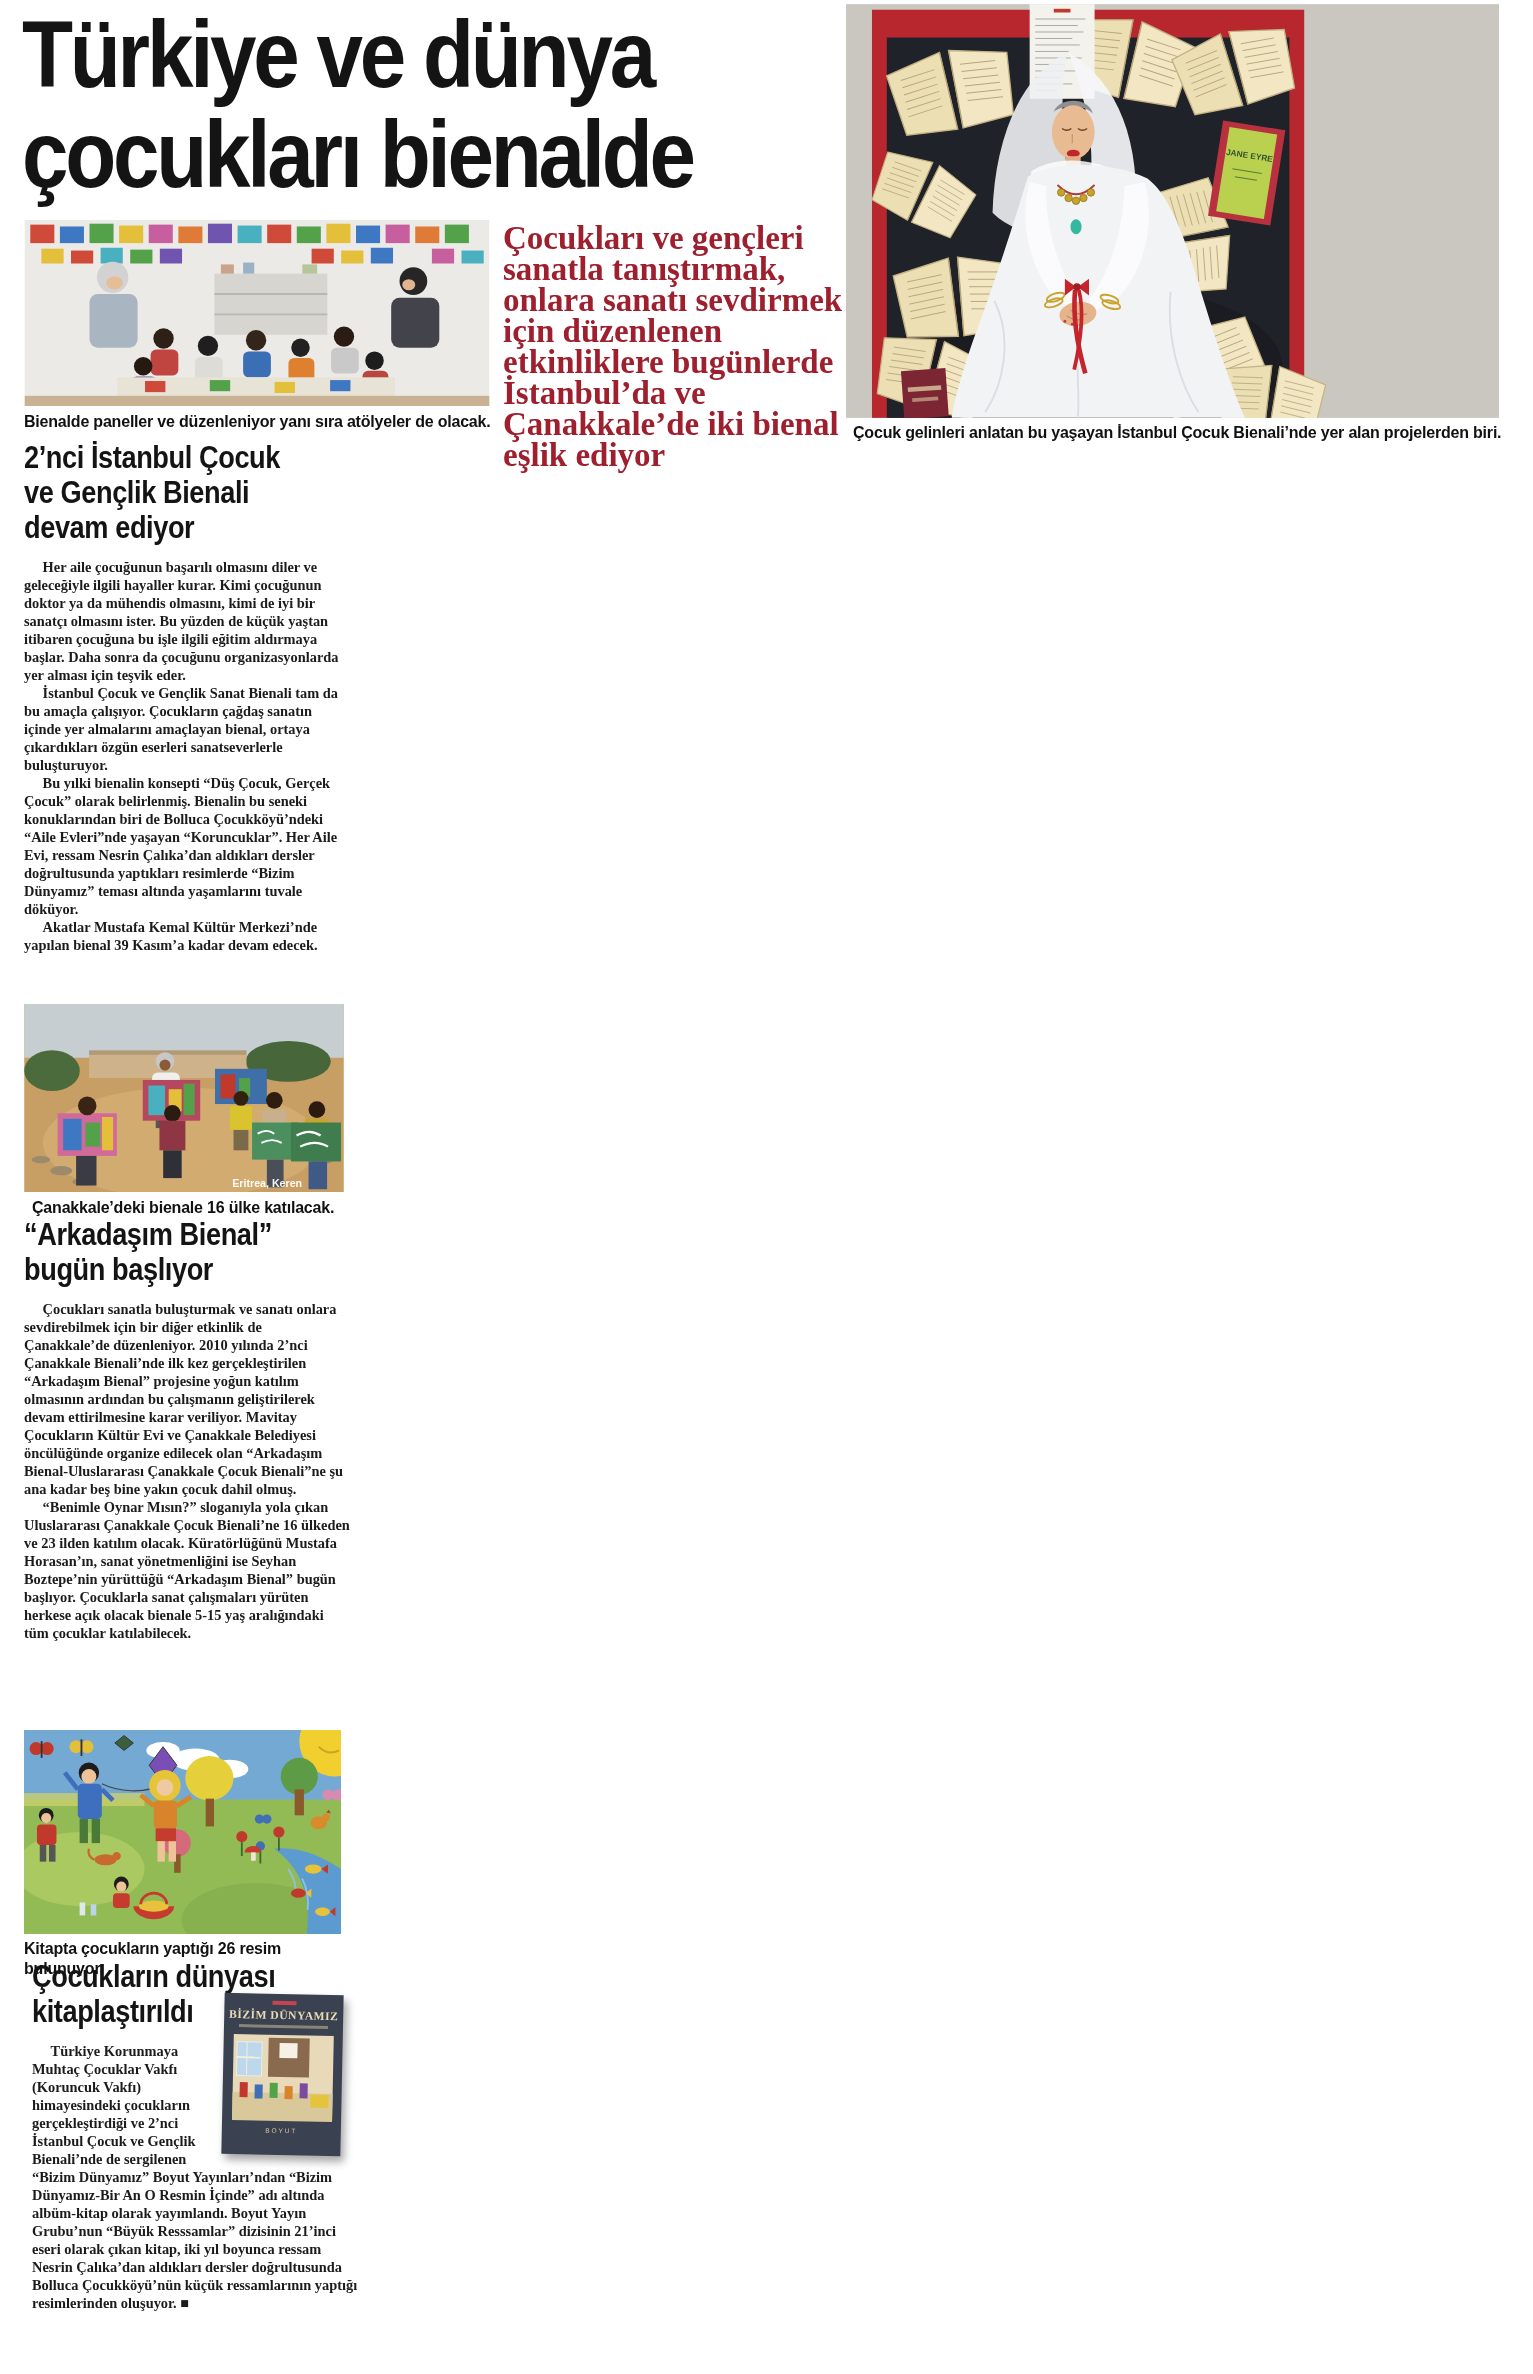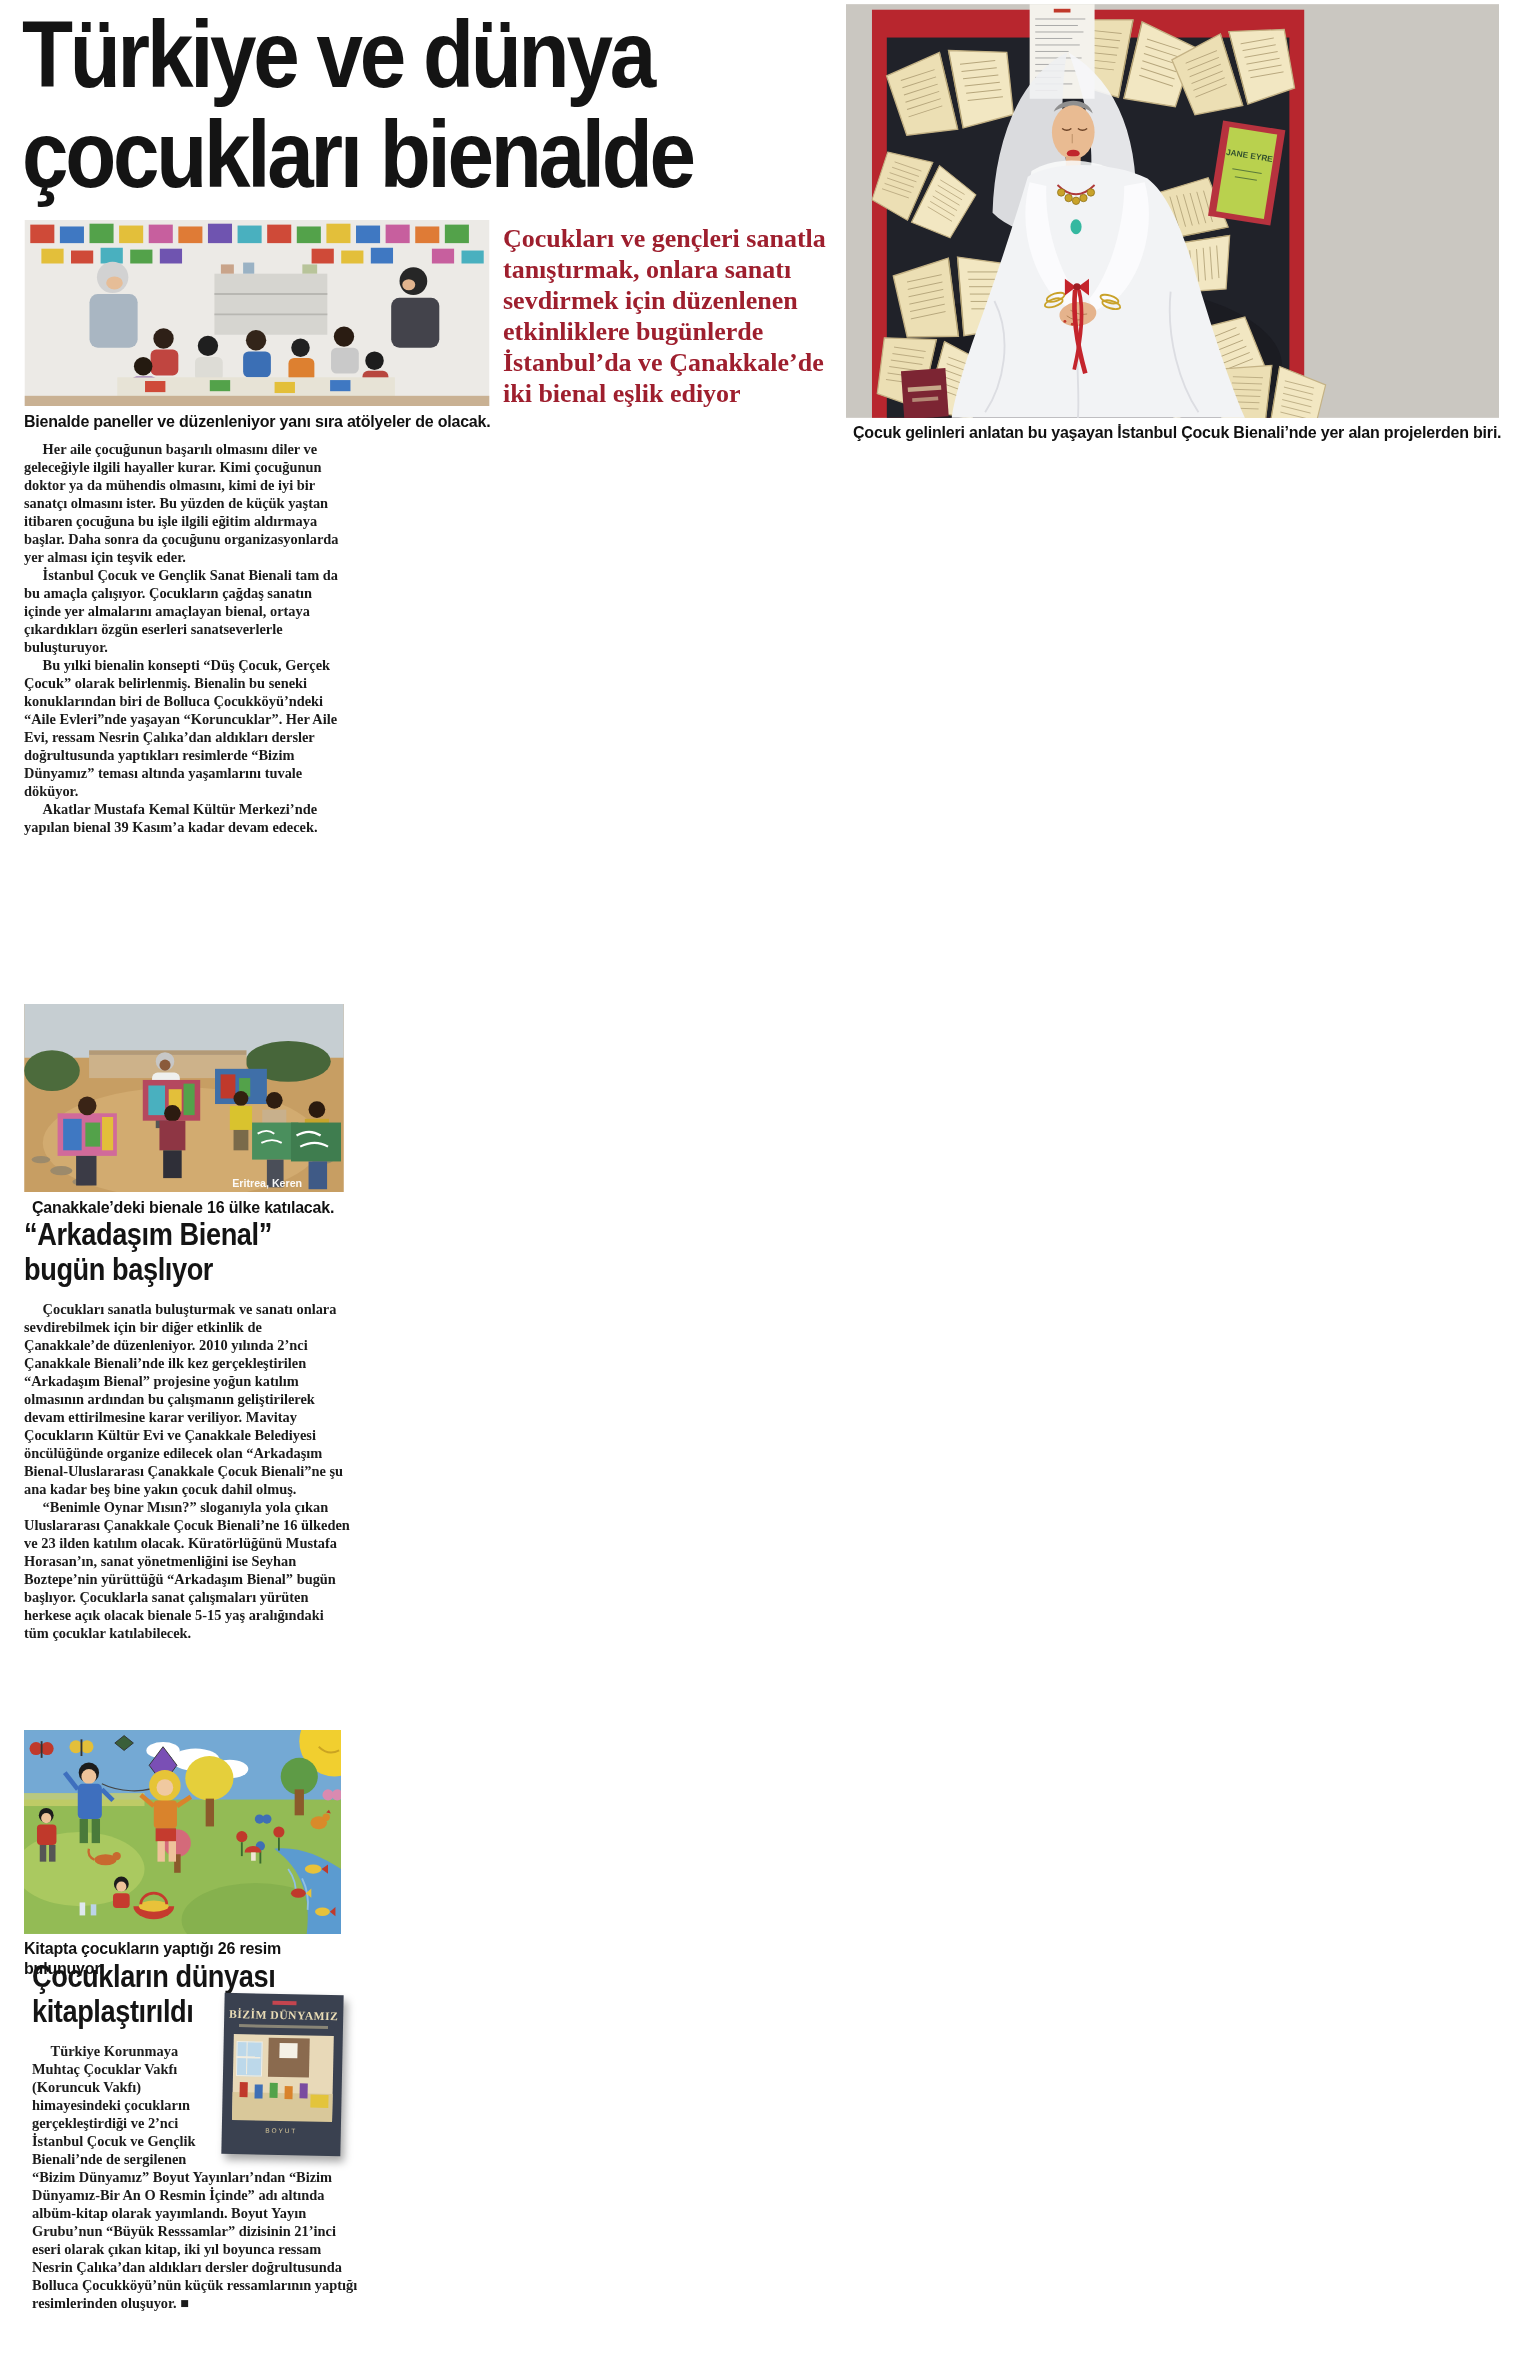--- a/index.html
+++ b/index.html
@@ -13,21 +13,21 @@
   .headline{left:22px;top:3.7px;width:853px;}
   .hl-line{
     font-weight:700;font-size:95px;line-height:100px;letter-spacing:-3.7px;
     color:#141414;white-space:nowrap;transform:scaleX(.88);transform-origin:0 0;
   }
 
   
   .standfirst{
     left:503px;top:223px;width:345px;
     font-family:"Liberation Serif",serif;font-weight:700;
-    font-size:26px;line-height:31px;color:#9e1f2e;
+    font-size:33px;line-height:31px;color:#9e1f2e;
   }
 
   
   .caption{font-weight:700;font-size:16px;line-height:19.5px;color:#111;letter-spacing:-0.2px;}
   .cap-workshop{left:24px;top:412px;width:468px;}
   .cap-bride{left:853px;top:423px;width:649px;}
   .cap-eritrea{left:32px;top:1198px;width:325px;}
   .cap-drawing{left:24px;top:1939px;width:325px;}
 
   
@@ -264,20 +264,25 @@
       <circle cx="249" cy="305" r="4" fill="#a01d24"></circle>
       <path d="M247,308 C244,340 250,370 258,398" stroke="#c4242c" stroke-width="5" fill="none"></path>
       <path d="M251,308 C258,335 252,368 246,394" stroke="#c4242c" stroke-width="4" fill="none"></path>
     </g>
   </g>
 </svg>
 
 <div class="abs caption cap-bride">Çocuk gelinleri anlatan bu yaşayan İstanbul Çocuk Bienali’nde yer alan projelerden biri.</div>
 
 <div class="abs section sec1">
+  <div class="sec-heading">
+    <div class="line">2’nci İstanbul Çocuk</div>
+    <div class="line">ve Gençlik Bienali</div>
+    <div class="line">devam ediyor</div>
+  </div>
   <div class="bodycopy">
     <p>Her aile çocuğunun başarılı olmasını diler ve geleceğiyle ilgili hayaller kurar. Kimi çocuğunun doktor ya da mühendis olmasını, kimi de iyi bir sanatçı olmasını ister. Bu yüzden de küçük yaştan itibaren çocuğuna bu işle ilgili eğitim aldırmaya başlar. Daha sonra da çocuğunu organizasyonlarda yer alması için teşvik eder.</p>
     <p>İstanbul Çocuk ve Gençlik Sanat Bienali tam da bu amaçla çalışıyor. Çocukların çağdaş sanatın içinde yer almalarını amaçlayan bienal, ortaya çıkardıkları özgün eserleri sanatseverlerle buluşturuyor.</p>
     <p>Bu yılki bienalin konsepti “Düş Çocuk, Gerçek Çocuk” olarak belirlenmiş. Bienalin bu seneki konuklarından biri de Bolluca Çocukköyü’ndeki “Aile Evleri”nde yaşayan “Koruncuklar”. Her Aile Evi, ressam Nesrin Çalıka’dan aldıkları dersler doğrultusunda yaptıkları resimlerde “Bizim Dünyamız” teması altında yaşamlarını tuvale döküyor.</p>
     <p>Akatlar Mustafa Kemal Kültür Merkezi’nde yapılan bienal 39 Kasım’a kadar devam edecek.</p>
   </div>
 </div>
 
 <svg class="abs photo ph-eritrea" width="320" height="188" viewBox="0 0 345 203">
   <rect width="345" height="203" fill="#c79e63"></rect>

